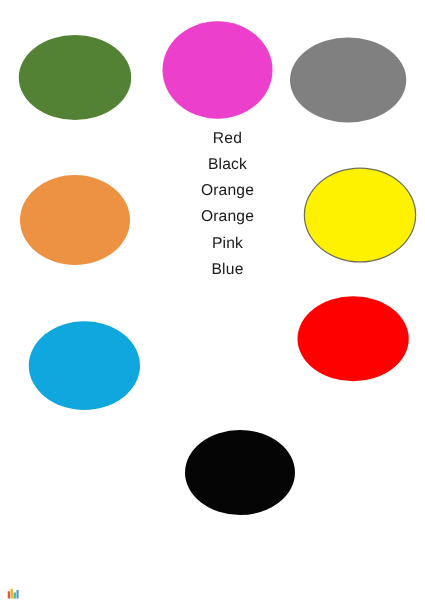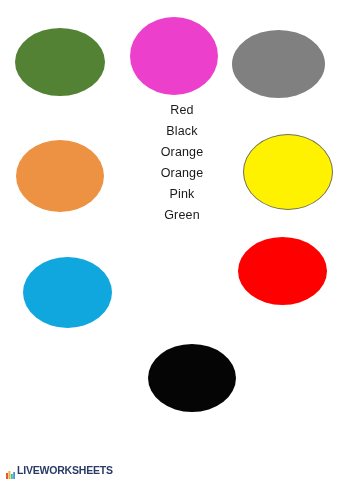--- a/index.html
+++ b/index.html
@@ -92,28 +92,27 @@
   <div class="shape shape-blue"></div>
   <div class="shape shape-red"></div>
   <div class="shape shape-black"></div>
 
   <div class="word-list">
     <span class="word">Red</span>
     <span class="word">Black</span>
     <span class="word">Orange</span>
     <span class="word">Orange</span>
     <span class="word">Pink</span>
-    <span class="word">Green</span>
+    <span class="word">Blue</span>
   </div>
 
   <div class="footer">
     <span class="footer-logo-icon">
       <svg width="9" height="9" viewBox="0 0 9 9" xmlns="http://www.w3.org/2000/svg">
         <rect x="0" y="3" width="2" height="6" fill="#e8553f"></rect>
         <rect x="2.4" y="1" width="2" height="8" fill="#f2b134"></rect>
         <rect x="4.8" y="4" width="2" height="5" fill="#3fc39b"></rect>
         <rect x="7.2" y="2" width="1.8" height="7" fill="#4a8fe0"></rect>
       </svg>
     </span>
-    <span class="footer-wordmark">LIVEWORKSHEETS</span>
   </div>
 
 </div>
 
 </body></html>

